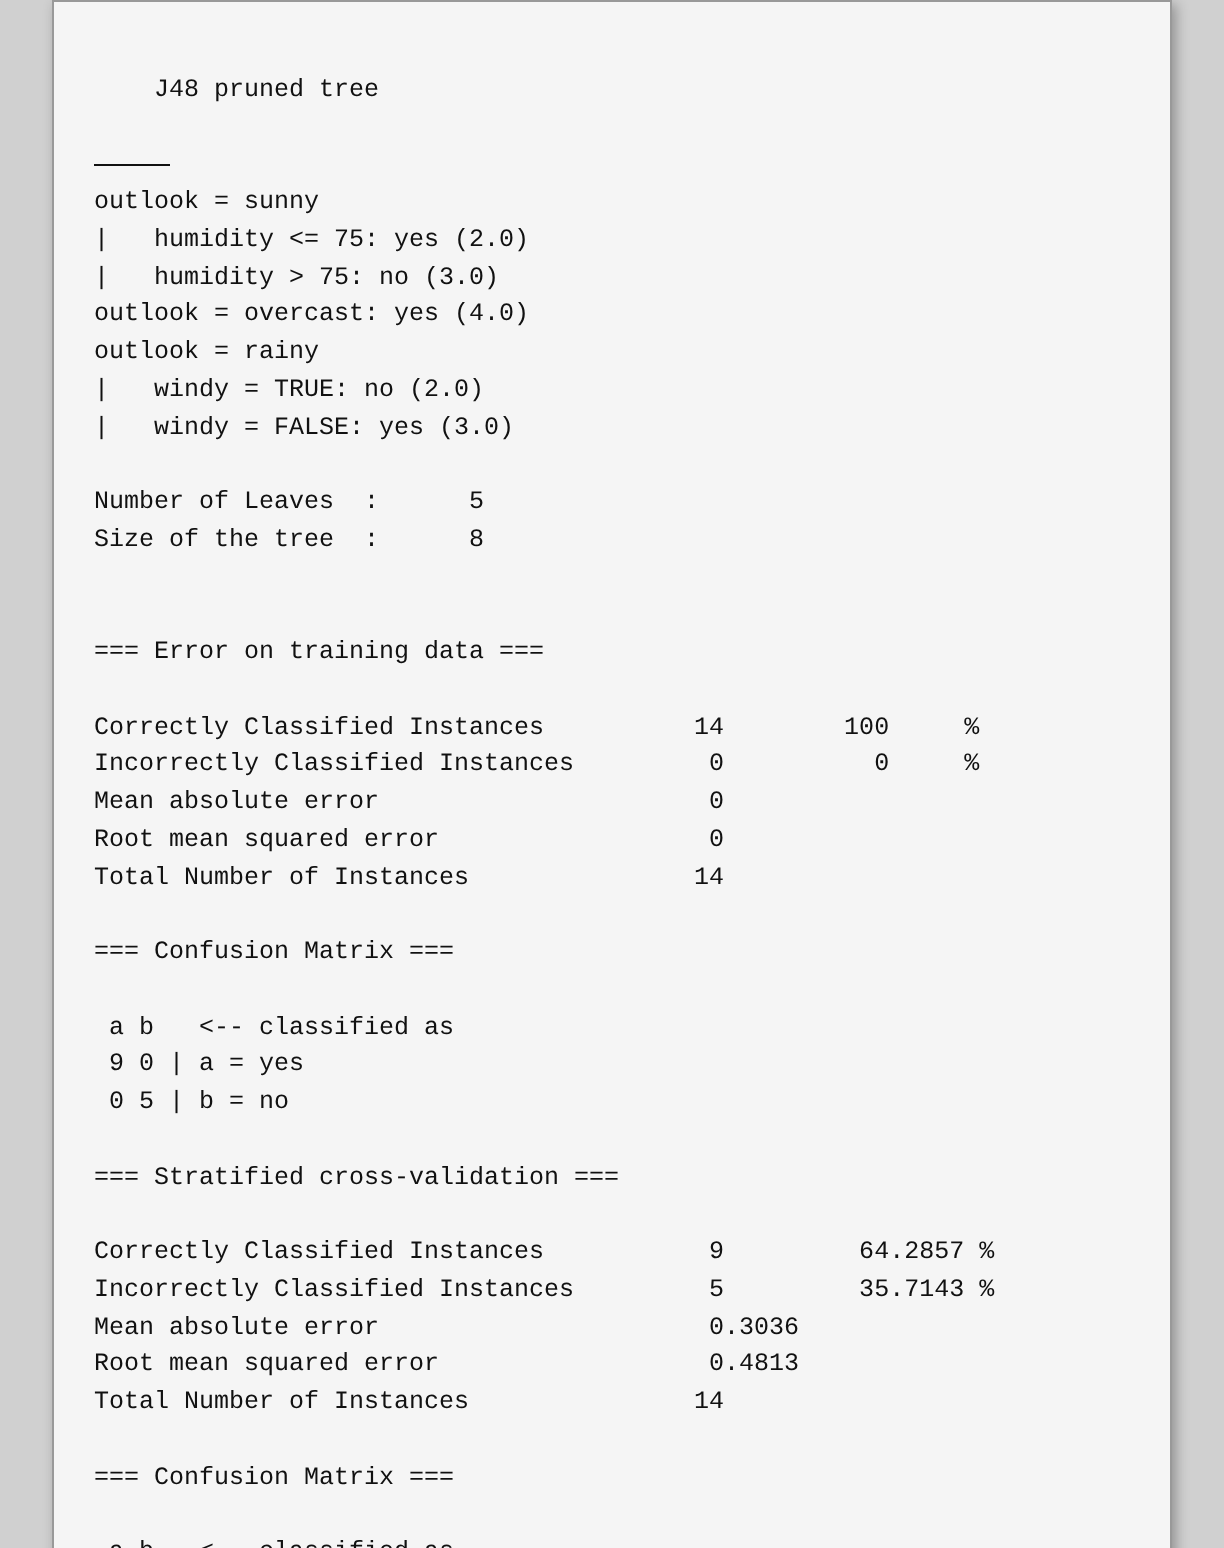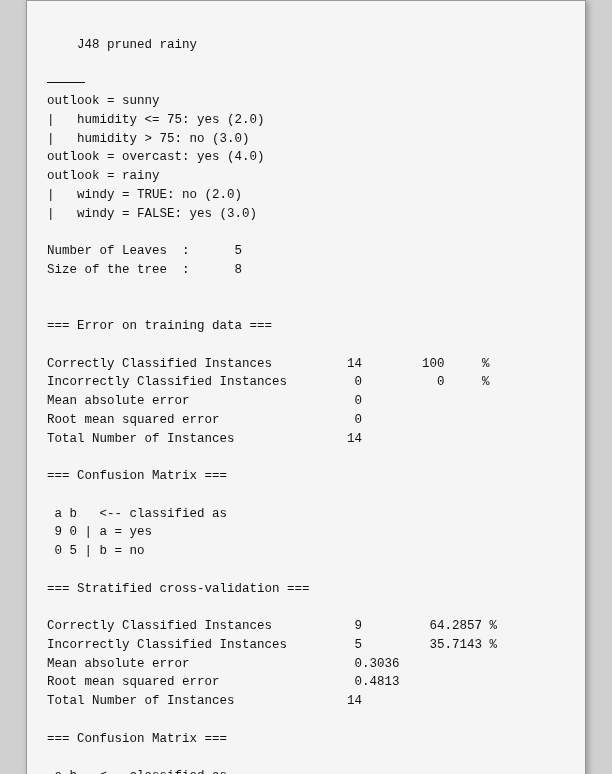--- a/index.html
+++ b/index.html
@@ -38,21 +38,21 @@
       display: inline-block;
       width: 38px;
       margin-bottom: 2px;
     }
   </style>
 </head>
 <body>
 
 <div class="window">
   <div class="content">
-    <span>J48 pruned rainy</span>
+    <span>J48 pruned tree</span>
     <br><span class="underline"></span><span>
 outlook = sunny
 |   humidity &lt;= 75: yes (2.0)
 |   humidity &gt; 75: no (3.0)
 outlook = overcast: yes (4.0)
 outlook = rainy
 |   windy = TRUE: no (2.0)
 |   windy = FALSE: yes (3.0)
 
 Number of Leaves  :      5

